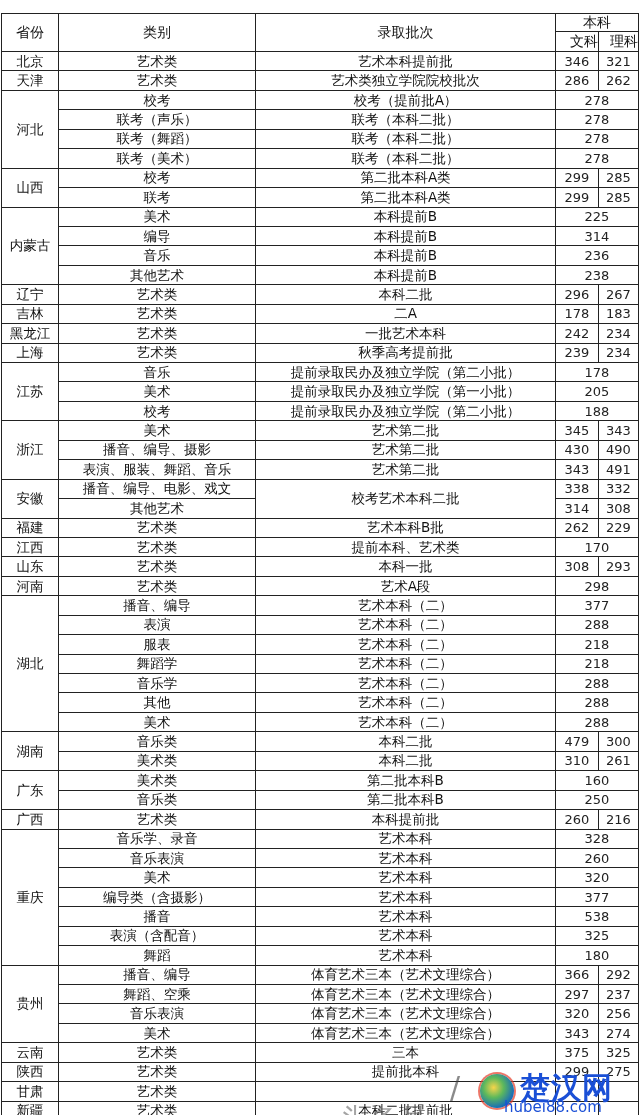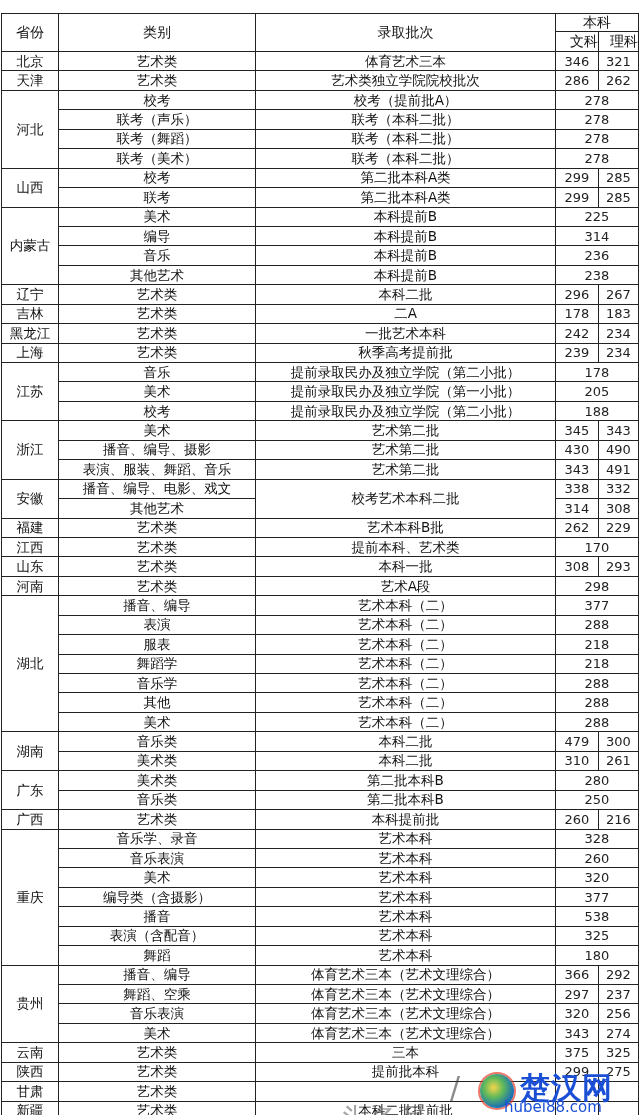--- a/index.html
+++ b/index.html
@@ -37,21 +37,21 @@
     </tr>
     <tr>
       <th class="h-sub">文科</th>
       <th class="h-sub">理科</th>
     </tr>
   </thead>
   <tbody id="tbody">
       <tr>
         <td>北京</td>
         <td>艺术类</td>
-        <td>体育艺术三本</td>
+        <td>艺术本科提前批</td>
         <td class="num">346</td>
         <td class="num">321</td>
       </tr>
       <tr>
         <td>天津</td>
         <td>艺术类</td>
         <td>艺术类独立学院院校批次</td>
         <td class="num">286</td>
         <td class="num">262</td>
       </tr>
@@ -257,21 +257,21 @@
       <tr>
         <td>美术类</td>
         <td>本科二批</td>
         <td class="num">310</td>
         <td class="num">261</td>
       </tr>
       <tr>
         <td rowspan="2">广东</td>
         <td>美术类</td>
         <td>第二批本科B</td>
-        <td class="num" colspan="2">280</td>
+        <td class="num" colspan="2">160</td>
       </tr>
       <tr>
         <td>音乐类</td>
         <td>第二批本科B</td>
         <td class="num" colspan="2">250</td>
       </tr>
       <tr>
         <td>广西</td>
         <td>艺术类</td>
         <td>本科提前批</td>

